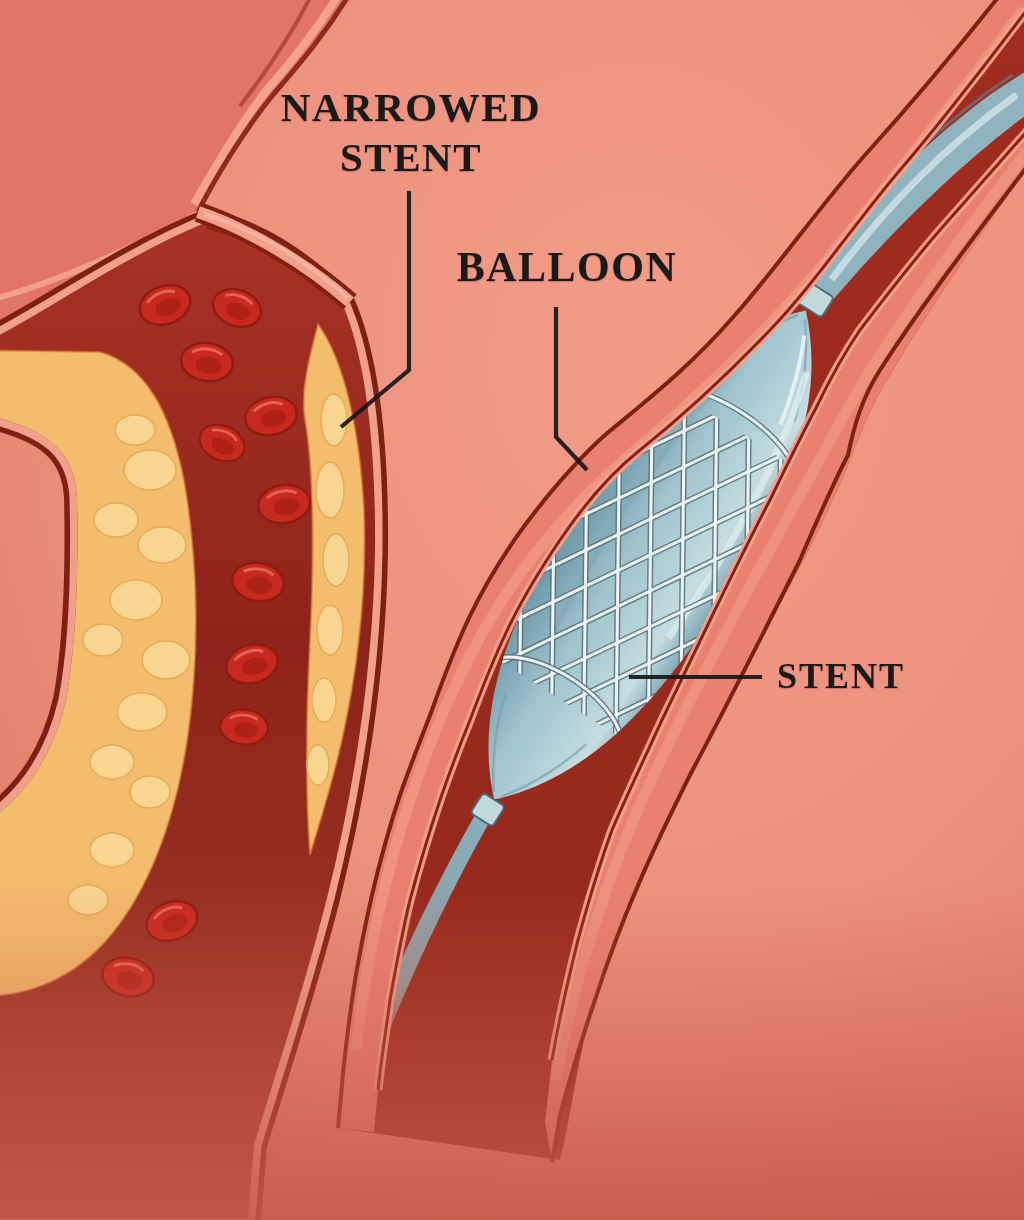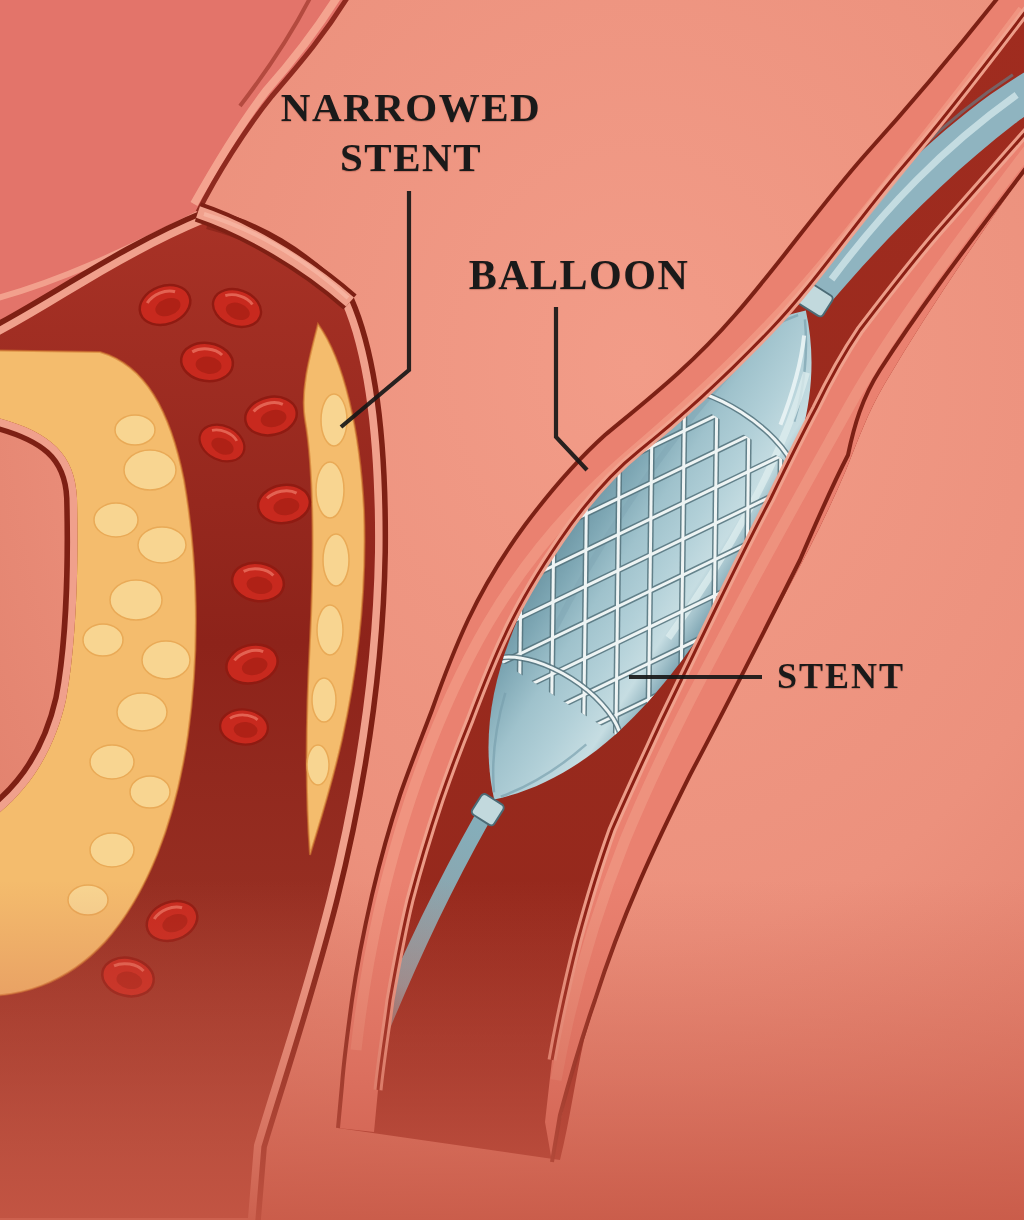--- a/index.html
+++ b/index.html
@@ -2,21 +2,21 @@
 <html><head>
 <meta charset="utf-8">
 <style>
   html,body{margin:0;padding:0;background:#c95e4c;}
   .canvas{position:relative;width:1024px;height:1220px;overflow:hidden;font-family:Liberation Serif, serif;}
   .canvas svg{position:absolute;left:0;top:0;}
   .label{position:absolute;font-weight:bold;color:#1a1a1a;letter-spacing:1.5px;white-space:nowrap;
          text-shadow:0 1px 1px rgba(90,20,10,0.25);}
   .label span{display:block;text-align:center;}
   #lab-na{left:411px;top:82px;transform:translateX(-50%);font-size:41px;line-height:50px;}
-  #lab-balloon{left:567px;top:252px;transform:translateX(-50%);font-size:42px;line-height:46px;margin-left:12px;}
+  #lab-balloon{left:567px;top:244px;transform:translateX(-50%);font-size:42px;line-height:46px;}
   #lab-stent{left:777px;top:653px;font-size:36px;line-height:46px;letter-spacing:2px;}
 </style>
 </head>
 <body>
 
 <div class="canvas">
 <svg width="1024" height="1220" viewBox="0 0 1024 1220">
   <defs>
     <radialGradient id="bgRad" cx="0.62" cy="0.30" r="1.05">
       <stop offset="0" stop-color="#f29c88"></stop>

